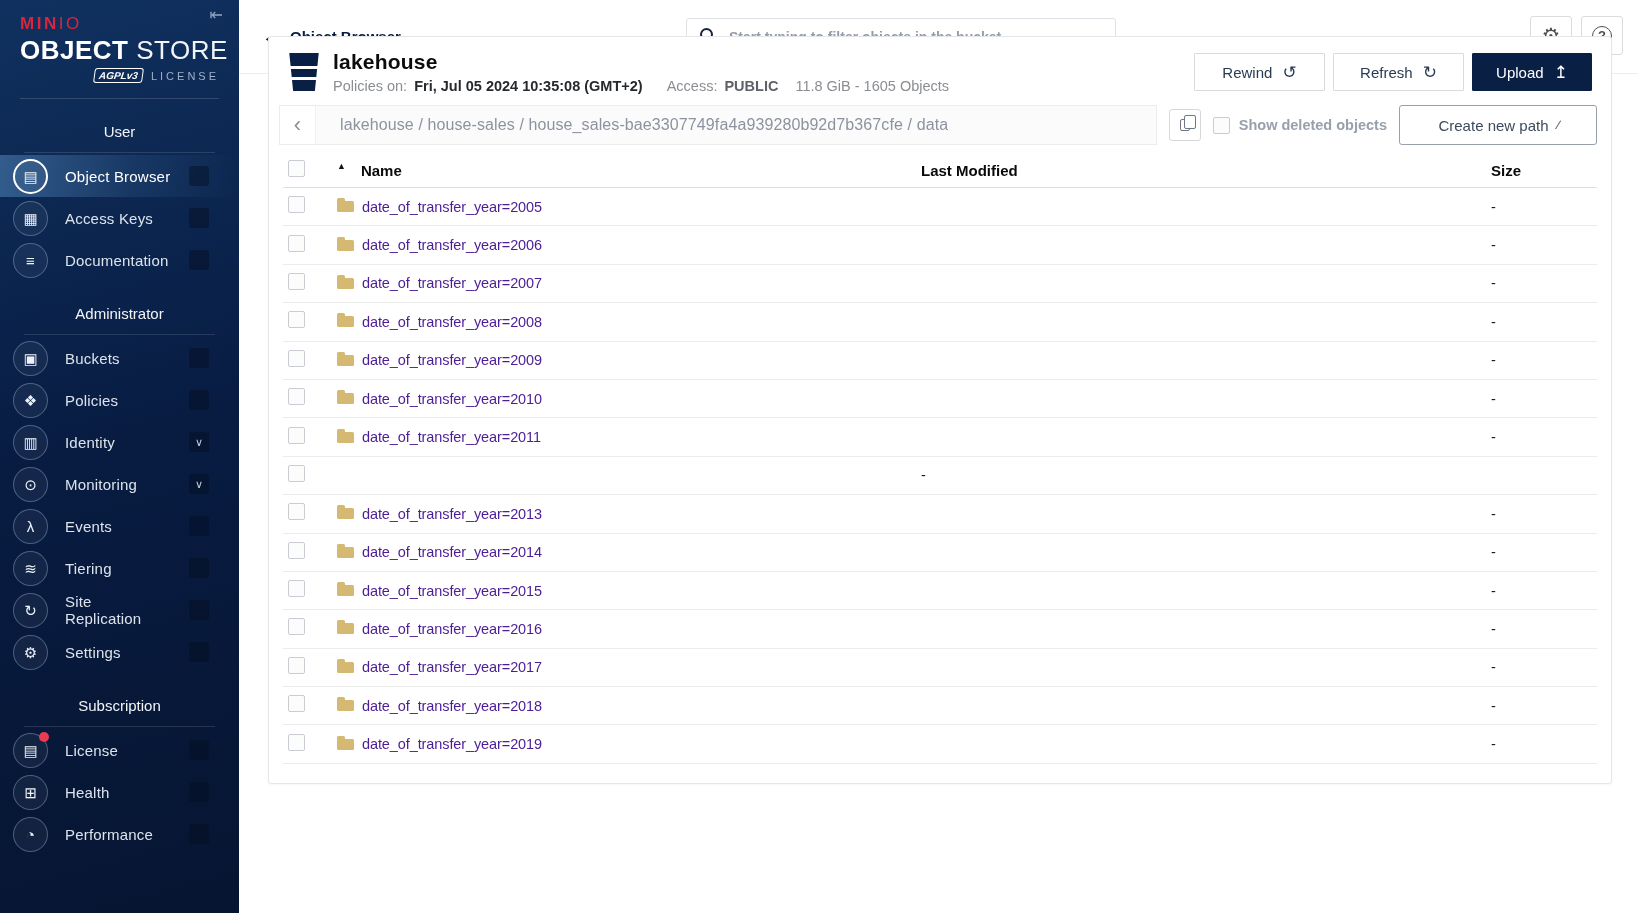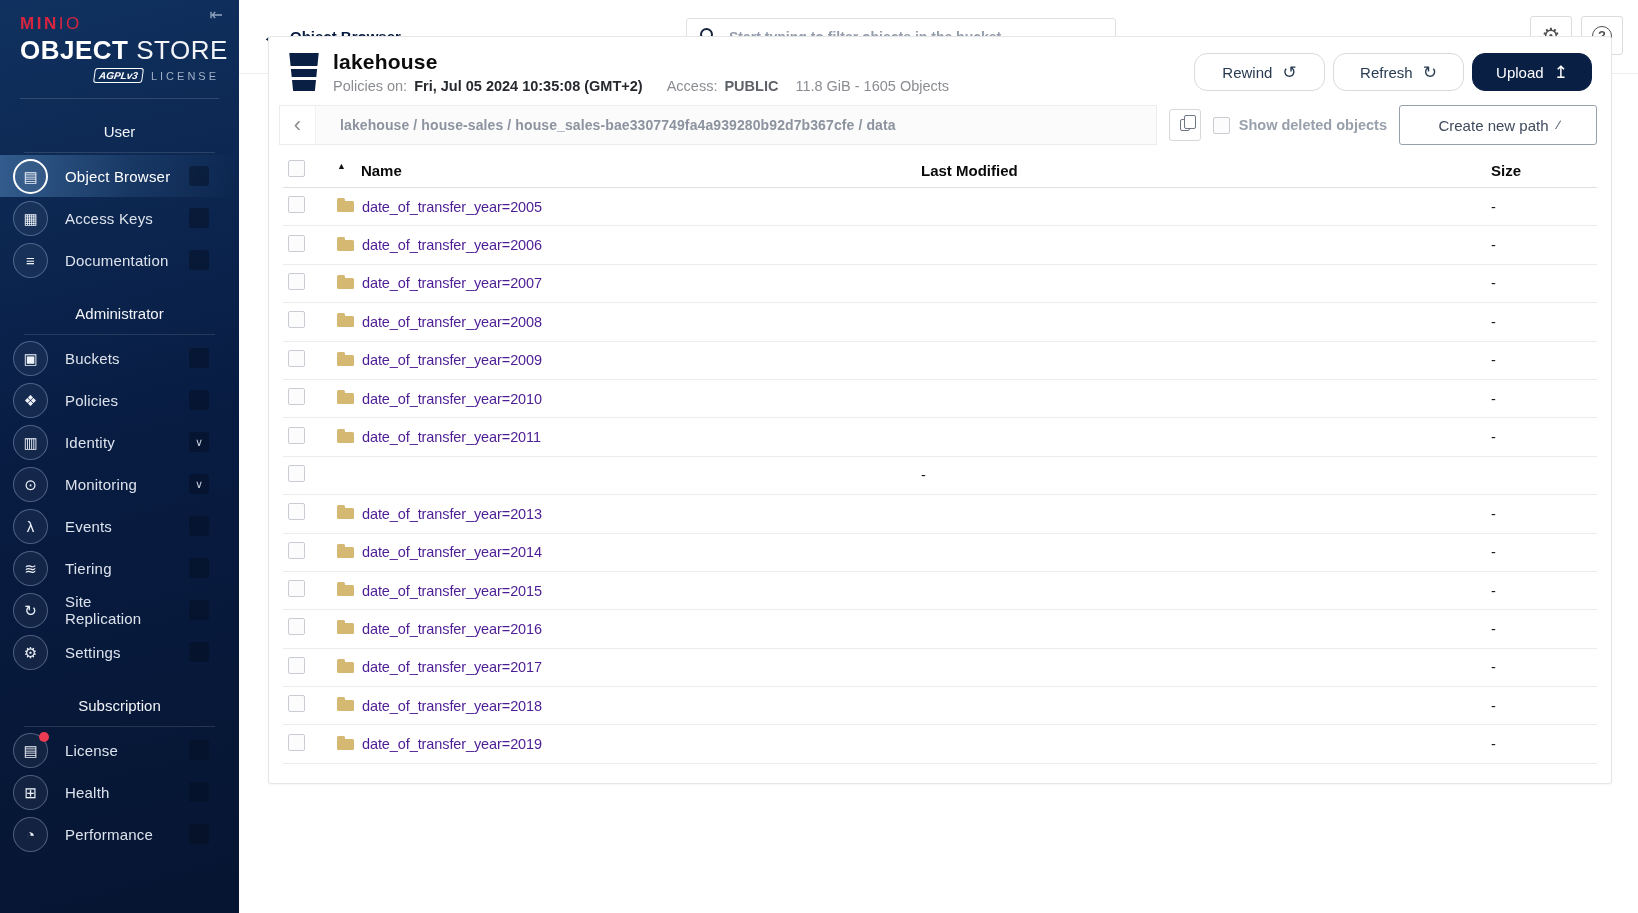--- a/index.html
+++ b/index.html
@@ -66,34 +66,34 @@
   .bucket-header { display:flex; align-items:center; padding:13px 19px 9px 19px; }
   .bucket-icon { width:32px; height:38px; margin-right:13px; flex:0 0 32px;
     clip-path:polygon(4% 0,96% 0,84% 100%,16% 100%);
     background:linear-gradient(#0A1F44 0 34%,#fff 34% 43%,#0A1F44 43% 62%,#fff 62% 70%,#0A1F44 70% 100%); }
   .bucket-title { font-size:21px; font-weight:700; color:#0C0C0C; letter-spacing:.2px; }
   .bucket-meta { margin-top:4px; font-size:14.5px; color:#8A8D92; display:flex; gap:7px; align-items:baseline; white-space:nowrap; }
   .meta-strong { color:#26292E; font-weight:700; }
   .meta-public { color:#5E6167; font-weight:700; margin-right:10px; }
   .meta-gap { width:10px; }
   .actions { margin-left:auto; display:flex; gap:8px; }
-  .btn { height:38px; border-radius:13px; display:flex; align-items:center; justify-content:center;
+  .btn { height:38px; border-radius:1px; display:flex; align-items:center; justify-content:center;
     gap:10px; font-size:15px; cursor:pointer; border:1px solid #DADADA; background:#fff; color:#273B52;
     font-family:"Liberation Sans", sans-serif; }
   .btn-rewind,.btn-refresh { width:131px; }
   .btn-upload { width:120px; background:#0A1F44; border-color:#0A1F44; color:#fff; }
   .btn .bicon { font-size:17px; line-height:1; }
 
   
   .toolbar { display:flex; align-items:center; margin:2px 14px 8px 10px; gap:12px; height:40px; }
   .path-bar { flex:1; display:flex; align-items:center; height:40px;
     border:1px solid #ECECEC; background:#FBFBFB; }
   .path-back { width:36px; height:100%; display:flex; align-items:center; justify-content:center;
     font-size:22px; color:#8E8E8E; cursor:pointer; background:#fff; border-right:1px solid #F1F1F1; }
-  .path-text { padding-left:24px; font-size:14px; font-weight:700; color:#8C939F; letter-spacing:.1px;
+  .path-text { padding-left:24px; font-size:16px; font-weight:400; color:#8C939F; letter-spacing:.1px;
     overflow:hidden; white-space:nowrap; }
   .copy-btn { width:32px; height:32px; border:1px solid #D8D8D8; border-radius:3px; background:#fff;
     display:flex; align-items:center; justify-content:center; cursor:pointer; }
   .copy-ic { position:relative; width:10px; height:12px; border:1.6px solid #6E7783; border-radius:2px; }
   .copy-ic::before { content:""; position:absolute; left:3px; top:-5px; width:10px; height:12px;
     border:1.6px solid #6E7783; border-radius:2px; background:#fff; }
   .showdel { display:flex; align-items:flex-start; gap:9px; }
   .cb { appearance:none; width:17px; height:17px; border:1px solid #C9CDD3; border-radius:2px; background:#FCFCFC; cursor:pointer; }
   .showdel-label { font-size:14.5px; font-weight:700; color:#98A0AC; }
   .create-btn { width:198px; height:40px; border:1px solid #98A1AB; border-radius:3px; background:#fff;

